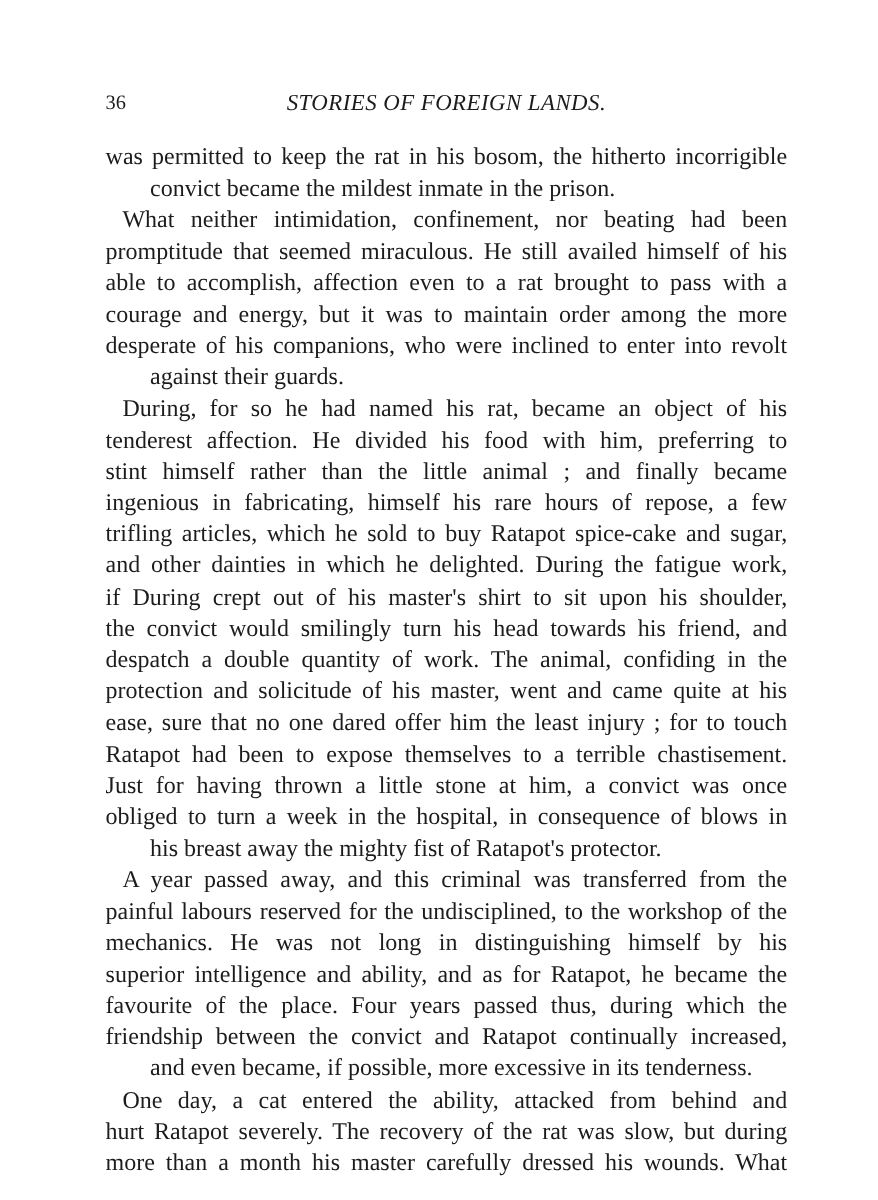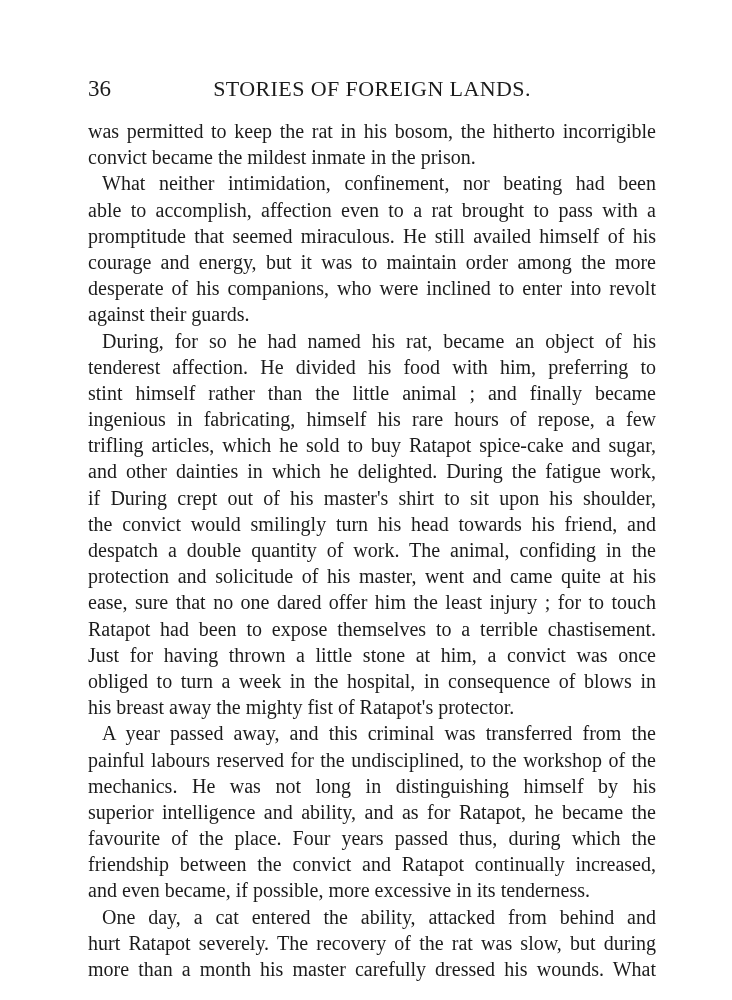--- a/index.html
+++ b/index.html
@@ -2,47 +2,47 @@
 <html><head>
 <meta charset="utf-8">
 <style>
   html, body { margin: 0; padding: 0; }
   body {
     width: 732px; height: 1000px; background: #ffffff; position: relative; overflow: hidden;
     font-family: "Liberation Serif", "DejaVu Serif", serif; color: #1c1c1c;
   }
   .page { position: absolute; left: 0; top: 0; width: 732px; height: 1000px; }
   .header { position: absolute; top: 76px; left: 88px; width: 568px; height: 26px; }
-  .page-num { position: absolute; left: 0; top: 0; font-size: 23px; }
-  .running-title { position: absolute; left: 0; right: 0; top: 0; text-align: center; font-size: 22px; letter-spacing: 0.4px; }
+  .page-num { position: absolute; left: 0; top: 0; font-size: 17px; }
+  .running-title { position: absolute; left: 0; right: 0; top: 0; text-align: center; font-style: italic; font-size: 19px; letter-spacing: 0.4px; }
   .body { position: absolute; left: 88px; top: 118px; width: 568px; }
   .line {
     height: 26.2px; line-height: 26.2px; font-size: 20px;
     white-space: nowrap; text-align: justify; text-align-last: justify; overflow: visible; font-family: Liberation Serif, serif;
   }
-  .line.last { text-align-last: left; }
+  .line.last { text-align-last: left; margin-left: 37px; }
   .line.indent { padding-left: 14px; }
 </style>
 </head>
 <body>
 
 <div class="page">
   <div class="header">
     <span class="page-num">36</span>
     <div class="running-title">STORIES OF FOREIGN LANDS.</div>
   </div>
   <div class="body" id="body">
       <div>
         <div class="line">was permitted to keep the rat in his bosom, the hitherto incorrigible</div>
         <div class="line last">convict became the mildest inmate in the prison.</div>
       </div>
       <div>
         <div class="line indent">What neither intimidation, confinement, nor beating had been</div>
+        <div class="line">promptitude that seemed miraculous.  He still availed himself of his</div>
         <div class="line">able to accomplish, affection even to a rat brought to pass with a</div>
-        <div class="line">promptitude that seemed miraculous.  He still availed himself of his</div>
         <div class="line">courage and energy, but it was to maintain order among the more</div>
         <div class="line">desperate of his companions, who were inclined to enter into revolt</div>
         <div class="line last">against their guards.</div>
       </div>
       <div>
         <div class="line indent">During, for so he had named his rat, became an object of his</div>
         <div class="line">tenderest affection.  He divided his food with him, preferring to</div>
         <div class="line">stint himself rather than the little animal ; and finally became</div>
         <div class="line">ingenious in fabricating, himself his rare hours of repose, a few</div>
         <div class="line">trifling articles, which he sold to buy Ratapot spice-cake and sugar,</div>

